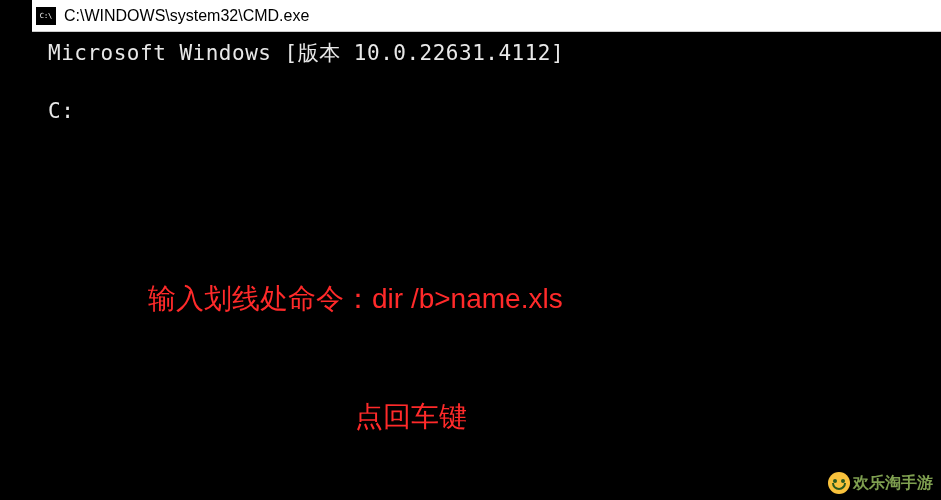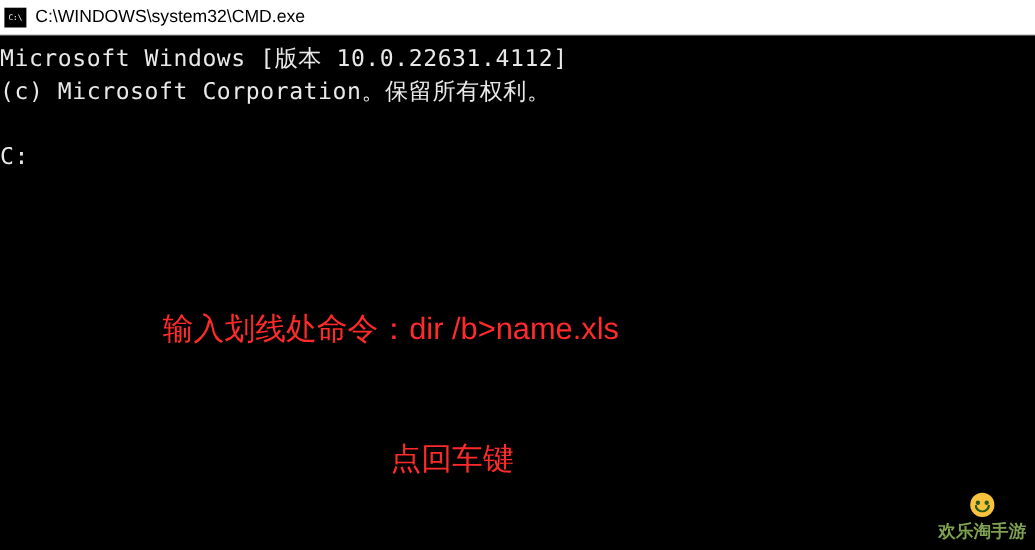--- a/index.html
+++ b/index.html
@@ -11,20 +11,21 @@
     overflow: hidden;
     position: relative;
   }
   .title-bar {
     background: #fff;
     height: 32px;
     display: flex;
     align-items: center;
     padding: 0 4px;
     border-bottom: 1px solid #ccc;
+    margin-left: 32px;
   }
   .title-icon {
     width: 20px;
     height: 18px;
     background: #000;
     margin-right: 8px;
     position: relative;
     display: flex;
     align-items: center;
     justify-content: center;
@@ -43,20 +44,21 @@
   .terminal {
     padding: 6px 0 0 0;
     color: #e8e8e8;
     font-size: 21px;
     line-height: 1.45;
     font-family: "NSimSun", "SimSun", "Consolas", monospace;
     letter-spacing: 0.5px;
   }
   .term-line {
     white-space: pre;
+    padding-left: 48px;
   }
   .prompt-line {
     margin-top: 28px;
   }
   .cmd-line {
     margin-top: 18px;
     position: relative;
   }
   .underline-annot {
     position: absolute;
@@ -85,21 +87,20 @@
     font-weight: 500;
     margin-top: 28px;
   }
   .watermark {
     position: absolute;
     right: 8px;
     bottom: 6px;
     display: flex;
     align-items: center;
     gap: 3px;
-    flex-direction: column;
   }
   .watermark-icon {
     width: 22px;
     height: 22px;
     border-radius: 50%;
     background: #f9c23c;
     position: relative;
   }
   .watermark-icon::before,
   .watermark-icon::after {
@@ -136,21 +137,20 @@
 </head>
 <body>
 
 <div class="title-bar">
   <div class="title-icon"></div>
   <div class="title-text">C:\WINDOWS\system32\CMD.exe</div>
 </div>
 
 <div class="terminal">
   <div class="term-line">Microsoft Windows [版本 10.0.22631.4112]</div>
-  <div class="term-line">(c) Microsoft Corporation。保留所有权利。</div>
   <div class="term-line prompt-line">C:</div>
 </div>
 
 <div class="annotation-1">输入划线处命令：dir /b&gt;name.xls</div>
 <div class="annotation-2">点回车键</div>
 
 <div class="watermark">
   <div class="watermark-icon">
     <div class="watermark-smile"></div>
   </div>

